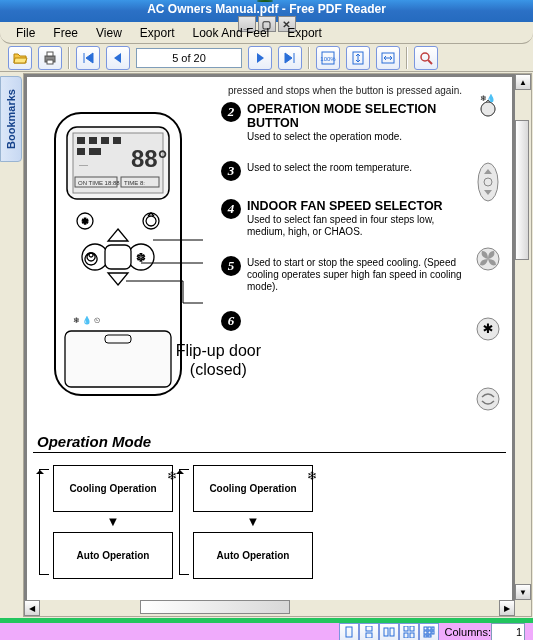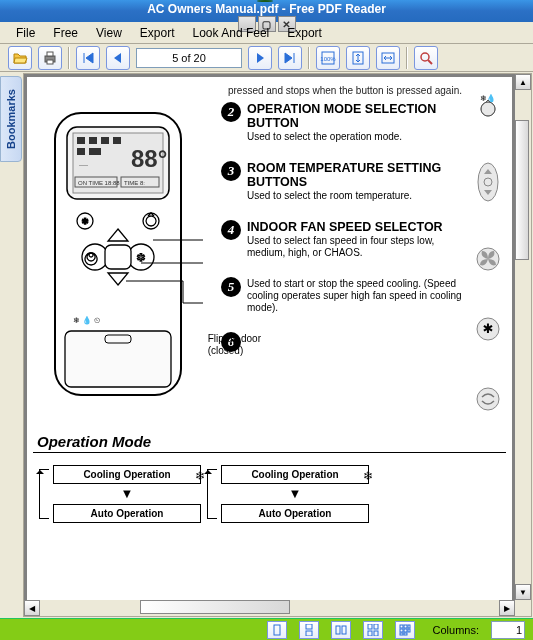--- a/index.html
+++ b/index.html
@@ -4,21 +4,21 @@
 <style>
 * { margin:0; padding:0; box-sizing:border-box; font-family:Tahoma,Arial,sans-serif; }
 body { background:#ece9d8; width:533px; height:640px; overflow:hidden; font-size:11px; }
 
 .titlebar { background:linear-gradient(to bottom,#3a95e6 0%,#2b70c5 50%,#256bbf 100%); height:22px; display:flex; align-items:center; padding:0 2px; color:#fff;flex-direction:column; }
 .titlebar-icon { width:16px; height:16px; background:radial-gradient(circle,#7fc97f 30%,#2a7a2a 70%); border-radius:50%; margin-right:4px; border:1px solid #1a5a1a; }
 .titlebar-text { flex:1; font-weight:bold; font-size:12px; }
 .win-buttons { display:flex; gap:2px; }
 .win-btn { width:18px; height:16px; background:linear-gradient(#e8e8e8,#c8c8c8); border:1px solid #888; font-size:10px; display:flex; align-items:center; justify-content:center; font-weight:bold; color:#333; cursor:pointer; }
 
-.menubar { background:#ece9d8; height:22px; display:flex; align-items:center; padding:2px 8px; gap:2px; border-bottom:1px solid #aca899; }
+.menubar { background:#ece9d8; height:22px; display:flex; align-items:center; padding:2px 8px; gap:2px; border-bottom:1px solid #aca899;border-radius:11px; }
 .menu-item { padding:2px 8px; font-size:12px; cursor:pointer; }
 
 .toolbar { background:#ece9d8; height:28px; display:flex; align-items:center; padding:2px 8px; gap:6px; border-bottom:1px solid #aca899; }
 .tool-btn { width:24px; height:24px; border:1px solid transparent; border-radius:3px; display:flex; align-items:center; justify-content:center; cursor:pointer; }
 .tool-btn.bordered { border:1px solid #7a96df; background:linear-gradient(#fff,#e8eef9); }
 .tool-sep { width:2px; height:22px; border-left:1px solid #aca899; border-right:1px solid #fff; }
 .page-input { width:106px; height:20px; border:1px solid #7f9db9; background:#fff; text-align:center; font-size:11px; }
 
 .main-area { display:flex; height:546px; position:relative; }
 .bookmark-tab { width:22px; background:linear-gradient(to right,#dbe7f8,#c7d8f2); border:1px solid #99b4d1; border-radius:0 4px 4px 0; display:flex; align-items:center; justify-content:center; margin-top:4px; height:86px; }
@@ -30,42 +30,42 @@
 .scroll-btn { width:16px; height:16px; background:linear-gradient(#fff,#d8d8d8); border:1px solid #888; display:flex; align-items:center; justify-content:center; font-size:8px; cursor:pointer; }
 .scroll-track { flex:1; background:#ece9d8; position:relative; }
 .scroll-thumb { position:absolute; background:linear-gradient(to right,#fff,#d8d8d8); border:1px solid #888; }
 .scroll-thumb-v { width:14px; left:0; top:30px; height:140px; }
 .scroll-thumb-h { height:14px; top:0; left:100px; width:150px; }
 .scroll-corner { position:absolute; right:0; bottom:0; width:16px; height:16px; background:#ece9d8; }
 .vport-inner { position:absolute; inset:0 16px 16px 0; overflow:hidden; }
 
 .page { background:#fff; width:calc(100% - 6px); margin:3px; padding:8px 6px; min-height:100%; position:relative; }
 
-.statusbar { height:22px; background:#84cc16; border-top:1px solid #22c55e; display:flex; align-items:center; justify-content:flex-end; padding:0 8px; gap:12px; }
+.statusbar { height:22px; background:#f0abfc; border-top:5px solid #22c55e; display:flex; align-items:center; justify-content:flex-end; padding:0 8px; gap:0; }
 .view-btn { width:20px; height:18px; border:1px solid #7a96df; background:linear-gradient(#fff,#e8eef9); display:flex; align-items:center; justify-content:center; cursor:pointer; }
 .cols-input { width:34px; height:18px; border:1px solid #7f9db9; text-align:right; padding-right:2px; font-size:11px; }
 
 
 .page-cols { display:flex; gap:8px; }
 .remote-col { width:180px; position:relative;text-decoration:underline; }
 .text-col { flex:1; }
 .icon-col { width:36px; display:flex; flex-direction:column; gap:42px; align-items:center; padding-top:6px; }
 
 .remote-svg { width:170px; position:relative; }
 
 .item-row { display:flex; gap:6px; margin-bottom:18px; }
 .num-circle { width:20px; height:20px; border-radius:50%; background:#000; color:#fff; display:flex; align-items:center; justify-content:center; font-weight:bold; font-style:italic; font-size:13px; flex-shrink:0; font-family:Georgia,serif; }
 .item-title { font-weight:bold; font-size:12.5px; }
 .item-desc { font-size:10px; margin-top:1px; line-height:1.2; }
 
 .section-title { font-weight:bold; font-style:italic; font-size:15px; margin:20px 0 2px 4px; font-family:Liberation Sans, sans-serif; }
 .page hr { border:none; border-top:1.5px solid #000; margin-bottom:12px; }
 
 .flow-row { display:flex; gap:20px; margin-left:20px; }
-.flow-box { border:1px solid #000; padding:3px 12px; font-size:10px; font-weight:bold; text-align:center; width:148px; background:#fff; }
+.flow-box { border:1px solid #000; padding:17px 12px; font-size:10px; font-weight:bold; text-align:center; width:120px; background:#fff; }
 .flow-col { position:relative; display:flex; flex-direction:column; align-items:center; gap:6px; }
 .flow-arrow { font-size:13px; line-height:0.6; }
 .flow-star { position:absolute; right:-4px; top:4px; font-size:12px; }
 .flow-side { position:absolute; left:-14px; top:4px; bottom:4px; width:10px; border:1.5px solid #000; border-right:none; }
 .flow-side::before { content:""; position:absolute; left:-4px; top:-4px; border:4px solid transparent; border-bottom-color:#000; }
 
 .truncated { color:#222; font-size:10px; text-align:right; margin-bottom:6px; }
 
 .small-icon { width:26px; height:28px; }
 
@@ -222,37 +222,36 @@
               <line x1="108" y1="178" x2="190" y2="178"></line>
                   <circle cx="200" cy="178" r="7"></circle>
                   <text x="200" y="182" fill="#fff" font-size="10" text-anchor="middle" font-style="italic" font-family="Georgia">1</text>
               <line x1="93" y1="196" x2="150" y2="196"></line>
                   <line x1="150" y1="196" x2="150" y2="218"></line>
                   <line x1="150" y1="218" x2="190" y2="218"></line>
                   <circle cx="200" cy="218" r="7"></circle>
                   <text x="200" y="222" fill="#fff" font-size="10" text-anchor="middle" font-style="italic" font-family="Georgia">3</text>
             </g>
           </svg>
-          <div style="position:absolute; top:248px; right:-48px; font-size:10px; text-align:left; line-height:1.2;">Flip-up door<br>(closed)</div>
+          <div style="position:absolute; top:256px; right:-48px; font-size:16px; text-align:center; line-height:1.2;">Flip-up door<br>(closed)</div>
         </div>
 
         <div class="text-col">
           <div class="truncated">pressed and stops when the button is pressed again.</div>
 
           <div class="item-row">
             <div class="num-circle">2</div>
             <div>
               <div class="item-title">OPERATION MODE SELECTION BUTTON</div>
               <div class="item-desc">Used to select the operation mode.</div>
             </div>
           </div>
           <div class="item-row">
             <div class="num-circle">3</div>
             <div>
-              <div class="item-title">ROOM TEMPERATURE SETTING BUTTONS</div>
               <div class="item-desc">Used to select the room temperature.</div>
             </div>
           </div>
           <div class="item-row">
             <div class="num-circle">4</div>
             <div>
               <div class="item-title">INDOOR FAN SPEED SELECTOR</div>
               <div class="item-desc">Used to select fan speed in four steps low, medium, high, or CHAOS.</div>
             </div>
           </div>

